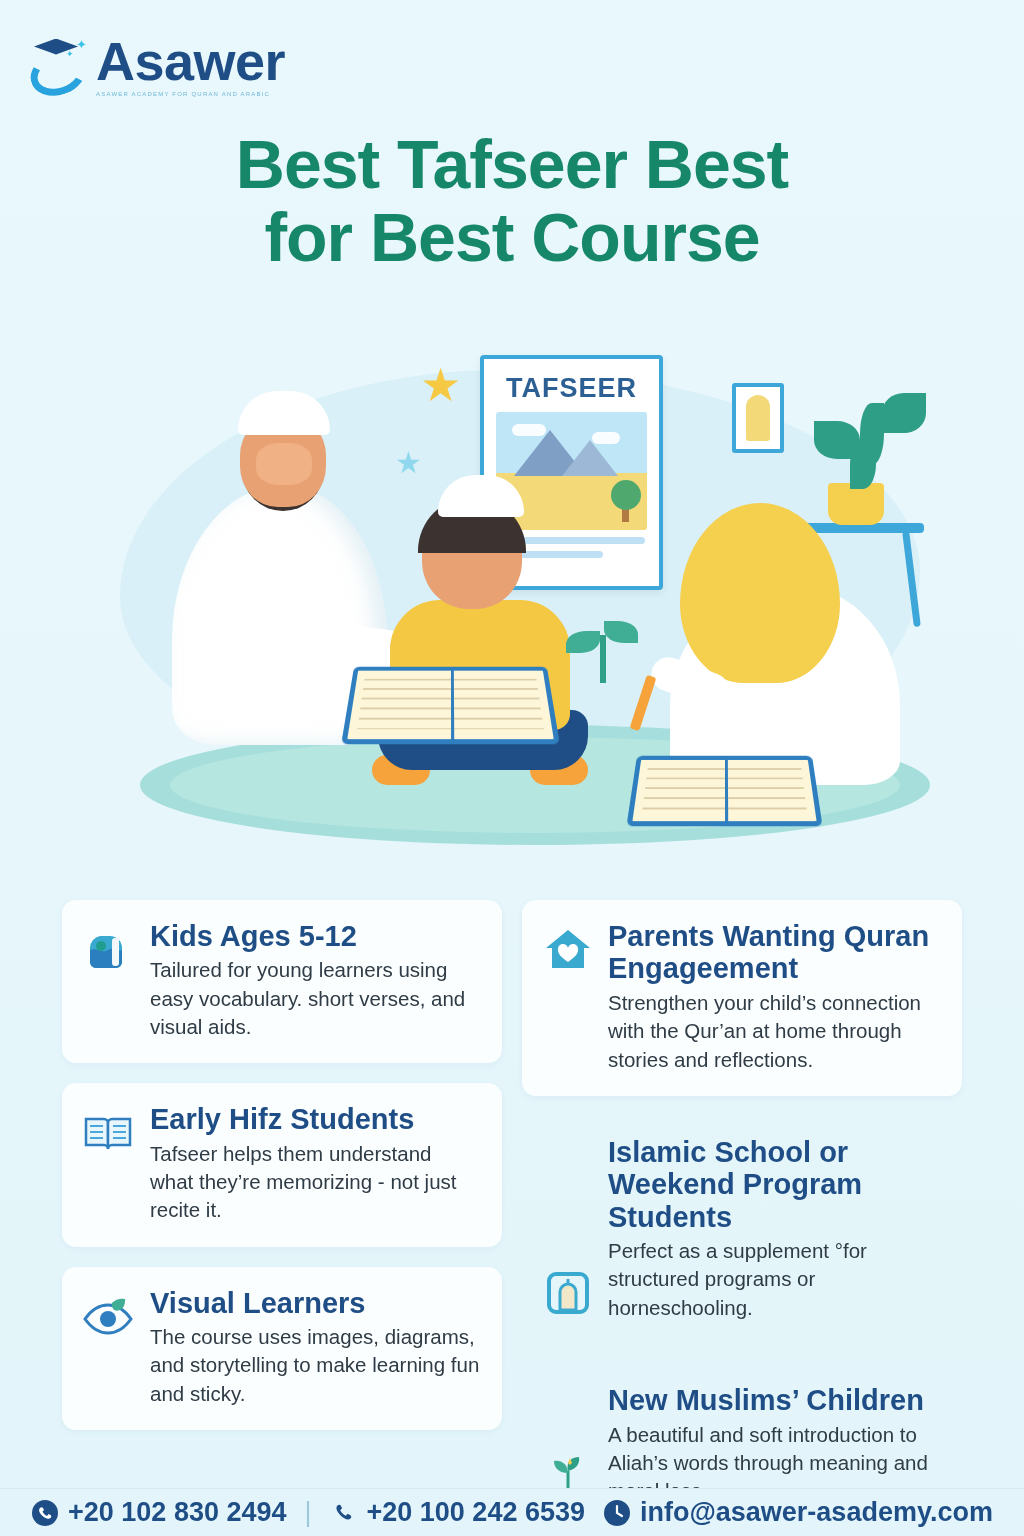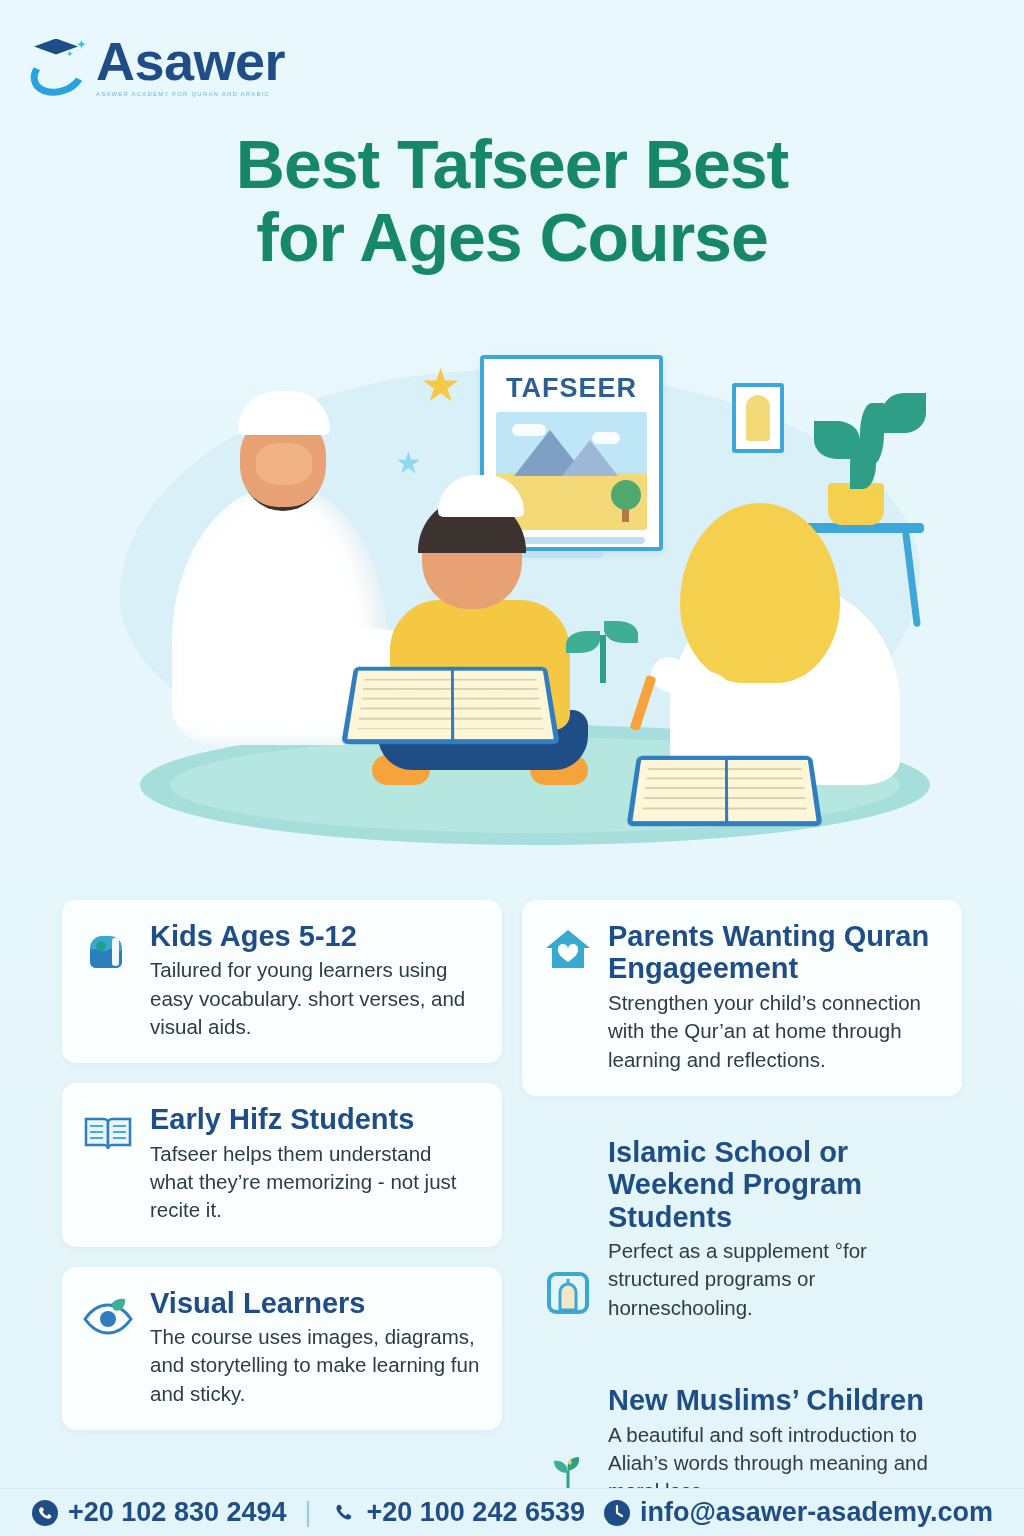--- a/index.html
+++ b/index.html
@@ -73,21 +73,21 @@
     opacity:.9;
   }
   .rug2 {
     position:absolute; left:110px; top:402px;
     width:730px; height:96px;
     background:#b5e6e0; border-radius:50%;
   }
   
   .poster {
     position:absolute; left:420px; top:20px;
-    width:183px; height:196px;
+    width:183px; height:235px;
     background:#ffffff; border:4px solid #3da7d9; border-radius:4px;
     box-shadow:0 3px 8px rgba(0,0,0,.07);
   }
   .poster-title {
     margin-top:14px; text-align:center;
     font-size:27px; font-weight:bold; color:#2c5f93;
     letter-spacing:1px;
   }
   .poster-pic {
     margin:8px 12px 0; height:118px;
@@ -295,21 +295,21 @@
       <span class="logo-spark" style="left:36px; top:14px; font-size:9px;">✦</span>
     </div>
     <div>
       <div class="logo-text">Asawer</div>
       <div class="logo-sub">ASAWER ACADEMY FOR QURAN AND ARABIC</div>
     </div>
   </div>
 
   <div class="title">
     <div>Best Tafseer Best</div>
-    <div>for Ages Course</div>
+    <div>for Best Course</div>
   </div>
 
   <div class="illustration">
     <div class="ill-blob"></div>
 
     <span class="star-y">★</span>
     <span class="star-b">★</span>
 
     <div class="poster">
       <div class="poster-title">TAFSEER</div>
@@ -432,21 +432,21 @@
 
       <div class="card wide">
         <div class="card-icon">
           <svg width="52" height="52" viewBox="0 0 52 52">
             <path d="M26 6 4 24h6v20h32V24h6z" fill="#3aa9cf"></path>
             <path d="M26 38c-7-5-10-8-10-12a5 5 0 0 1 10-2 5 5 0 0 1 10 2c0 4-3 7-10 12z" fill="#fff"></path>
           </svg>
         </div>
         <div class="card-body">
           <div class="card-h">Parents Wanting Quran Engageement</div>
-          <div class="card-p">Strengthen your child’s connection with the Qur’an at home through learning and reflections.</div>
+          <div class="card-p">Strengthen your child’s connection with the Qur’an at home through stories and reflections.</div>
         </div>
       </div>
 
       <div class="card plain wide">
         <div class="card-icon">
           <svg width="52" height="52" viewBox="0 0 52 52">
             <rect x="7" y="8" width="38" height="38" rx="7" fill="none" stroke="#3aa9cf" stroke-width="4"></rect>
             <path d="M18 44V26a8 8 0 0 1 16 0v18z" fill="#f2e7c8" stroke="#3aa9cf" stroke-width="3"></path>
             <path d="M26 18v-5" stroke="#3aa9cf" stroke-width="3"></path>
           </svg>

